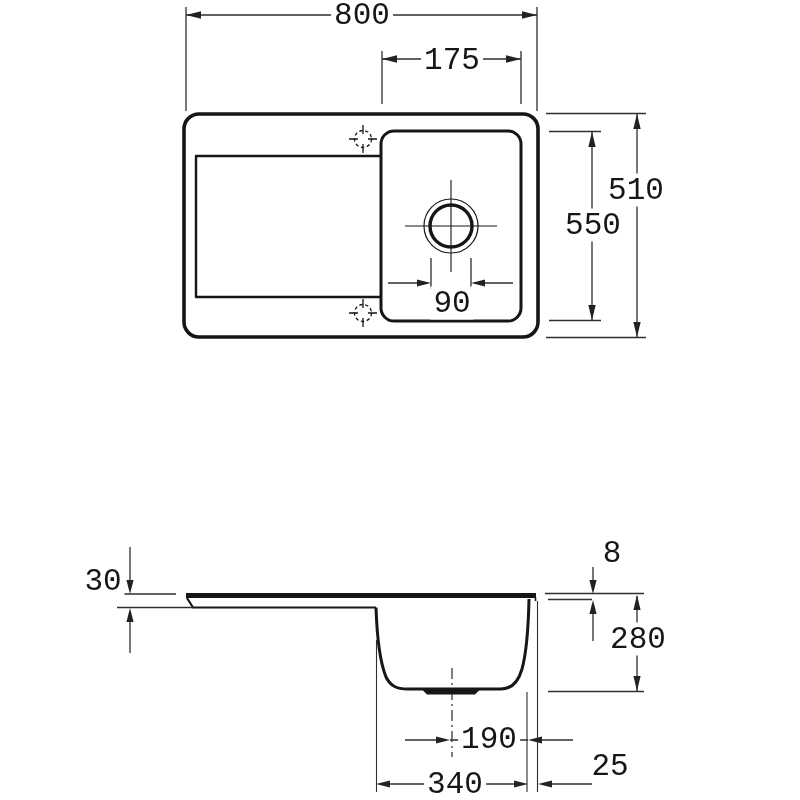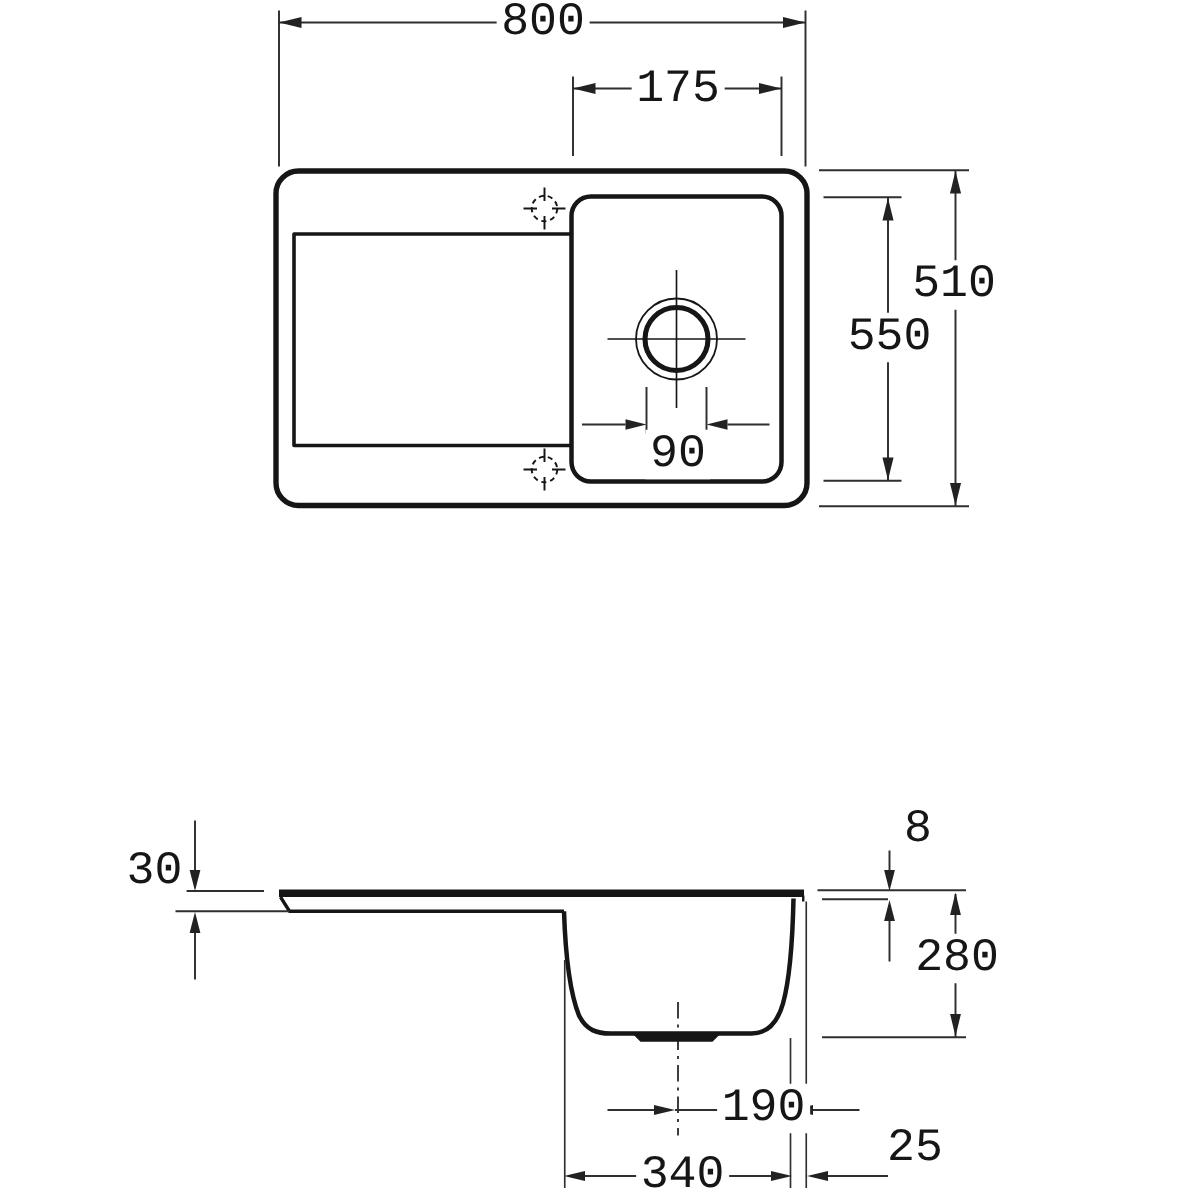--- a/index.html
+++ b/index.html
@@ -138,18 +138,18 @@
   <div>
     <div class="dim-label" style="left:362px;top:15px;">800</div>
     <div class="dim-label" style="left:452px;top:60px;">175</div>
     <div class="dim-label" style="left:636px;top:190px;">510</div>
     <div class="dim-label" style="left:593px;top:225px;">550</div>
     <div class="dim-label" style="left:452px;top:303px;">90</div>
 
     <div class="dim-label" style="left:103px;top:555px;margin-top:26px;">30</div>
     <div class="dim-label" style="left:612px;top:553px;">8</div>
     <div class="dim-label" style="left:638px;top:639px;">280</div>
-    <div class="dim-label" style="left:489px;top:739px;margin-left:20px;">190</div>
+    <div class="dim-label" style="left:489px;top:739px;">190</div>
     <div class="dim-label" style="left:455px;top:784px;">340</div>
     <div class="dim-label" style="left:588px;top:766px;margin-left:22px;">25</div>
   </div>
 
 </div>
 
 </body></html>

